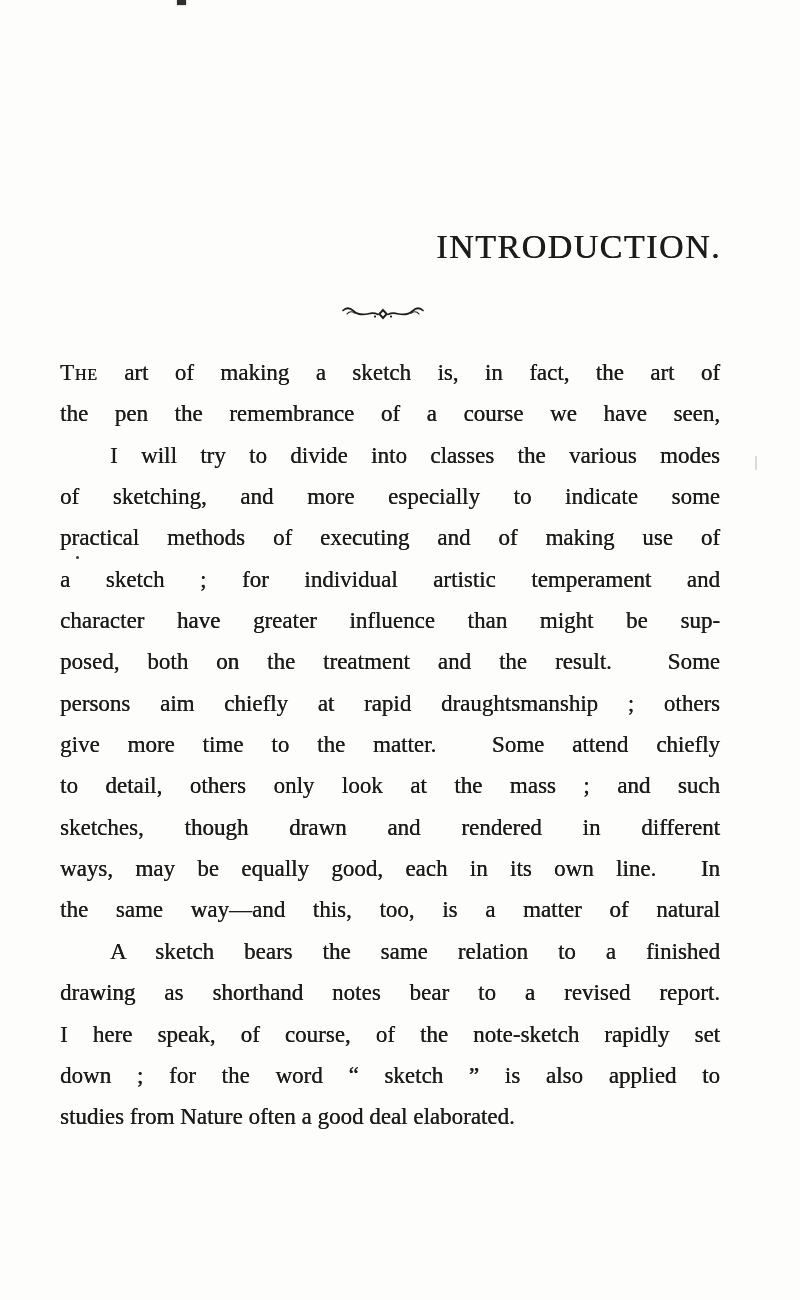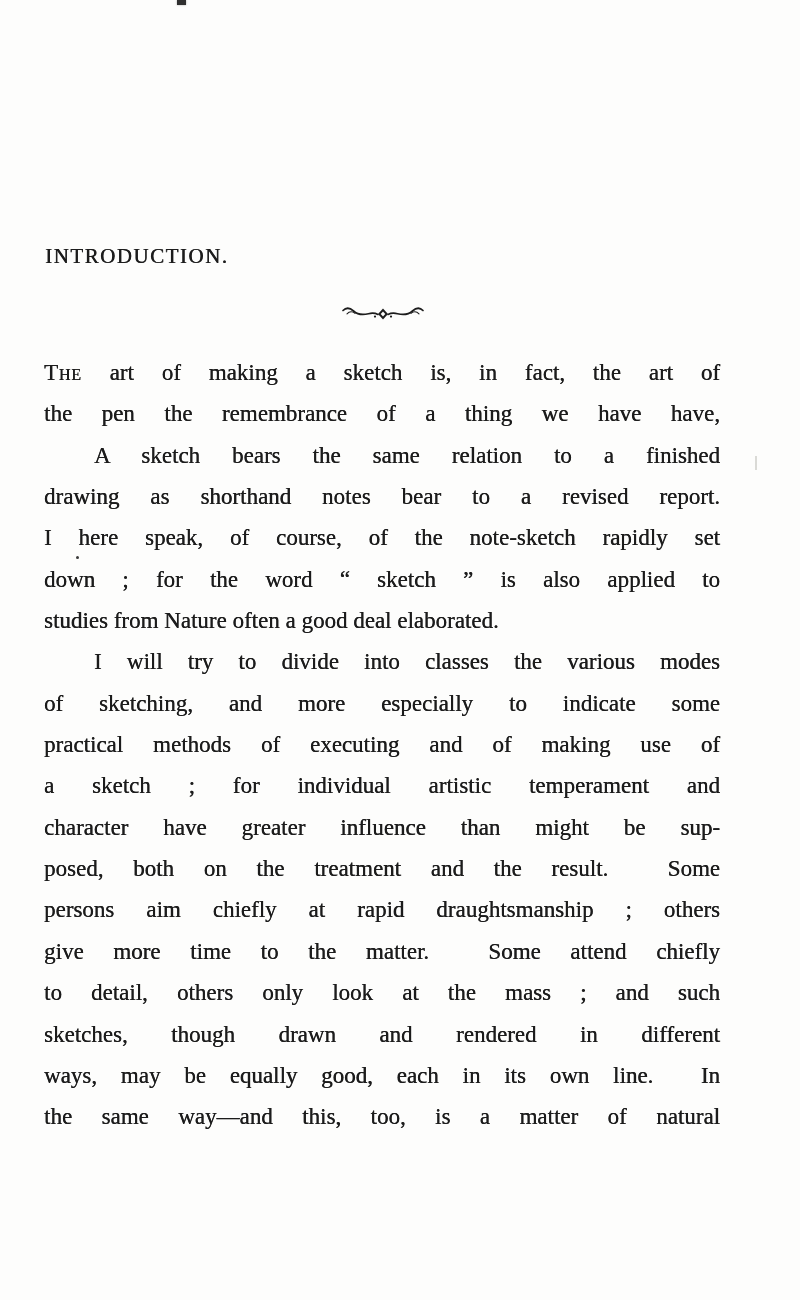--- a/index.html
+++ b/index.html
@@ -17,23 +17,23 @@
     overflow: hidden;
   }
   .page {
     position: absolute;
     inset: 0;
   }
   .page-title {
     position: absolute;
     left: 45px;
     width: 676px;
-    top: 246px;
-    text-align: left;
-    font-size: 21px;
+    top: 230px;
+    text-align: right;
+    font-size: 34px;
     line-height: 1;
     letter-spacing: 1.5px;
     text-shadow: 0.45px 0 0 currentColor;
     white-space: nowrap;
   }
   .ornament {
     position: absolute;
     left: 45px;
     width: 676px;
     top: 304px;
@@ -48,20 +48,21 @@
     font-size: 23px;
     line-height: 41.35px;
     text-shadow: 0.3px 0 0 currentColor;
   }
   .para { margin: 0; }
   .line {
     display: block;
     text-align: justify;
     text-align-last: justify;
     white-space: normal;
+    margin-left: 16px;
   }
   .line.lastline { text-align-last: left; }
   .para.indent .line.firstline { text-indent: 50px; }
   .smallcaps {
     font-variant: small-caps;
     letter-spacing: 0.8px;
   }
   
   .artifact { position: absolute; }
   .artifact-top {
@@ -101,38 +102,38 @@
       <path d="M42 4.6 L47 10 L42 15.4 L37 10 Z" fill="currentColor"></path>
       <path d="M42 7.6 L44.3 10 L42 12.4 L39.7 10 Z" fill="#fdfdfc"></path>
       <circle cx="34" cy="12.6" r="1.1" fill="currentColor"></circle>
       <circle cx="50" cy="12.6" r="1.1" fill="currentColor"></circle>
     </svg>
   </div>
 
   <div class="body-text">
       <div class="para">
         <div class="line firstline"><span class="smallcaps">The</span> art of making a sketch is, in fact, the art of</div>
-        <div class="line">the pen the remembrance of a thing we have have,</div>
-      </div>
-      <div class="para indent">
-        <div class="line firstline">A sketch bears the same relation to a finished</div>
-        <div class="line">drawing as shorthand notes bear to a revised report.</div>
-        <div class="line">I here speak, of course, of the note-sketch rapidly set</div>
-        <div class="line">down ; for the word “ sketch ” is also applied to</div>
-        <div class="line lastline">studies from Nature often a good deal elaborated.</div>
+        <div class="line">the pen the remembrance of a course we have seen,</div>
       </div>
       <div class="para indent">
         <div class="line firstline">I will try to divide into classes the various modes</div>
         <div class="line">of sketching, and more especially to indicate some</div>
         <div class="line">practical methods of executing and of making use of</div>
         <div class="line">a sketch ; for individual artistic temperament and</div>
         <div class="line">character have greater influence than might be sup-</div>
         <div class="line">posed, both on the treatment and the result.&nbsp; Some</div>
         <div class="line">persons aim chiefly at rapid draughtsmanship ; others</div>
         <div class="line">give more time to the matter.&nbsp; Some attend chiefly</div>
         <div class="line">to detail, others only look at the mass ; and such</div>
         <div class="line">sketches, though drawn and rendered in different</div>
         <div class="line">ways, may be equally good, each in its own line.&nbsp; In</div>
         <div class="line">the same way—and this, too, is a matter of natural</div>
       </div>
+      <div class="para indent">
+        <div class="line firstline">A sketch bears the same relation to a finished</div>
+        <div class="line">drawing as shorthand notes bear to a revised report.</div>
+        <div class="line">I here speak, of course, of the note-sketch rapidly set</div>
+        <div class="line">down ; for the word “ sketch ” is also applied to</div>
+        <div class="line lastline">studies from Nature often a good deal elaborated.</div>
+      </div>
     </div>
 
 </div>
 
 </body></html>

